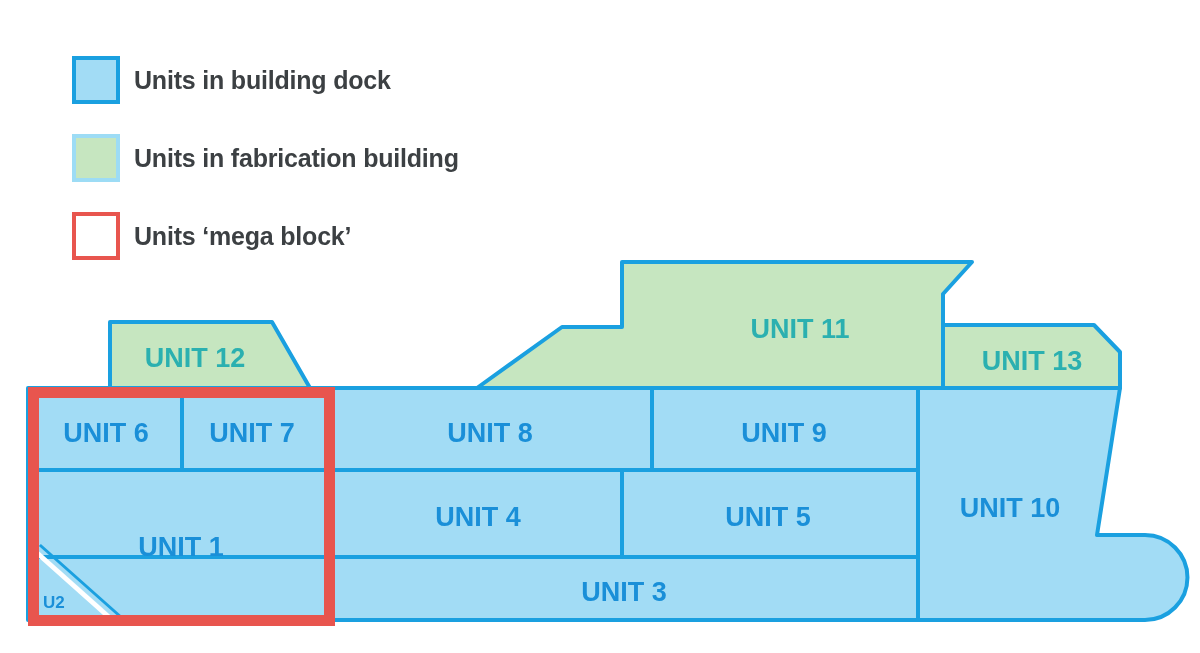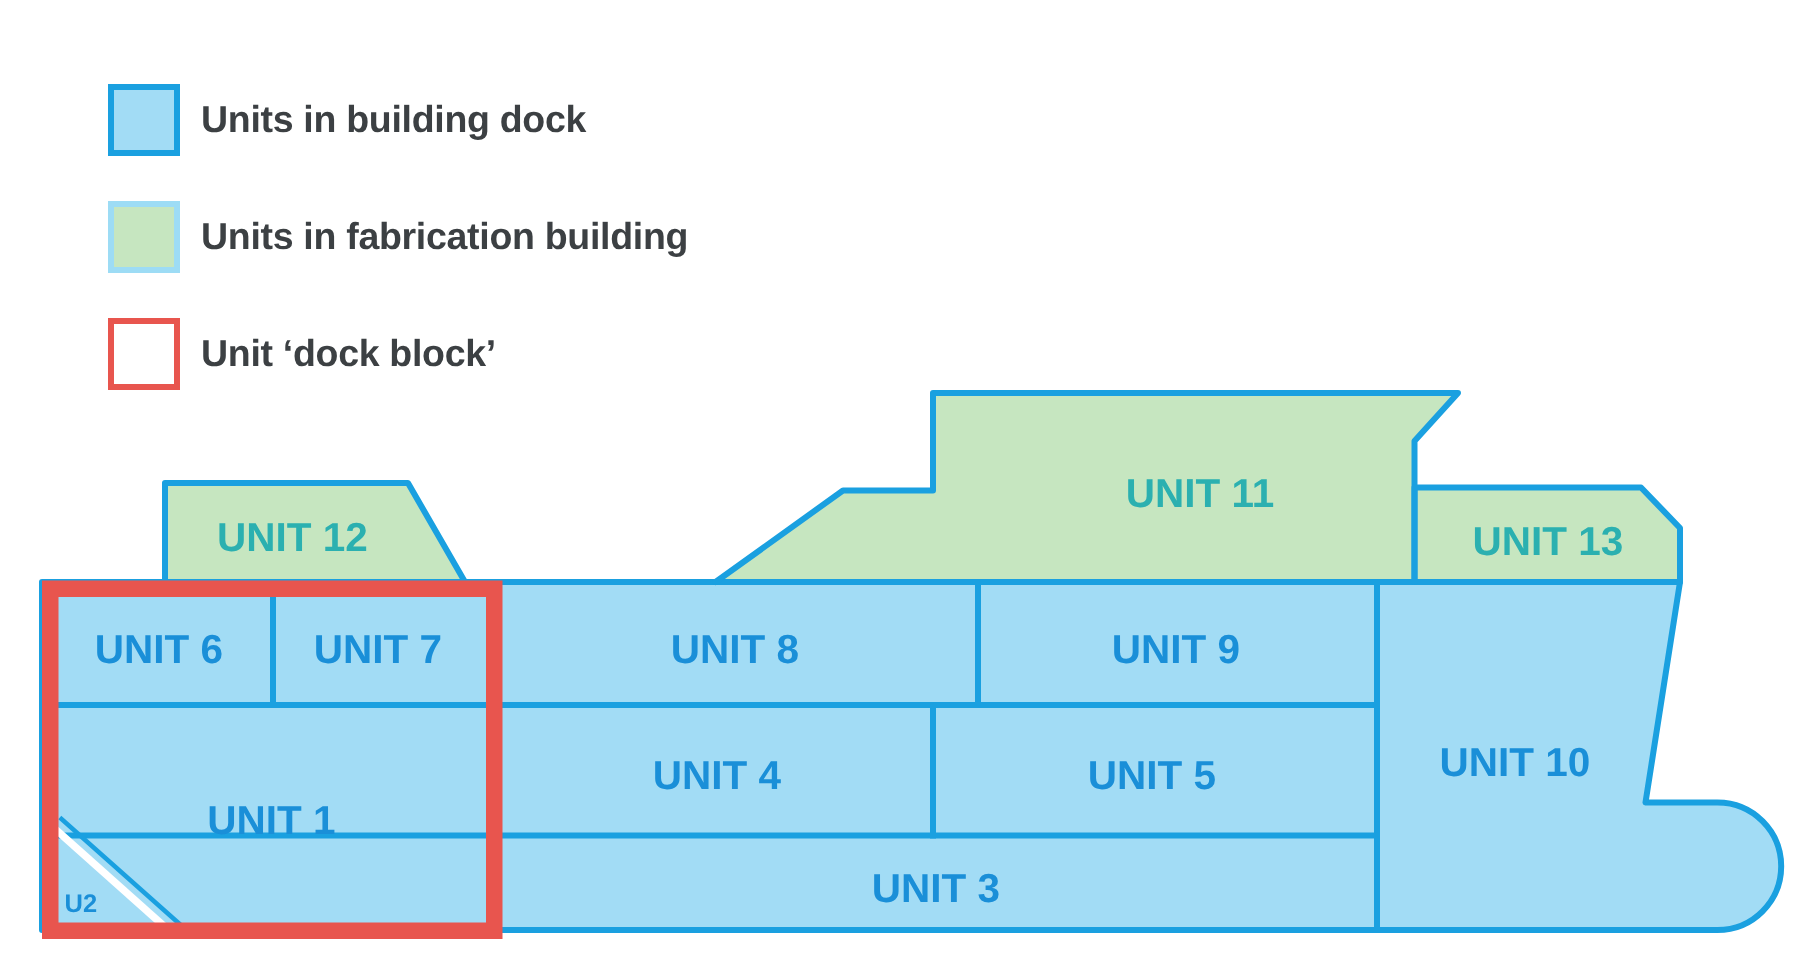--- a/index.html
+++ b/index.html
@@ -58,21 +58,21 @@
       <div class="legend-label">Units in building dock</div>
     </div>
 
     <div class="legend-row">
       <div class="swatch sw-fab"></div>
       <div class="legend-label">Units in fabrication building</div>
     </div>
 
     <div class="legend-row">
       <div class="swatch sw-mega"></div>
-      <div class="legend-label">Unit ‘dock block’</div>
+      <div class="legend-label">Units ‘mega block’</div>
     </div>
 
   </div>
 
   <svg id="ship" viewBox="0 0 1200 653">
 
     <path class="green-fill" d="M477,388 L562,327 L622,327 L622,262 L972,262 L943,294 L943,388 Z"></path>
 
     <path class="green-fill" d="M943,325 L1094,325 L1120,352 L1120,388 L943,388 Z"></path>
 

